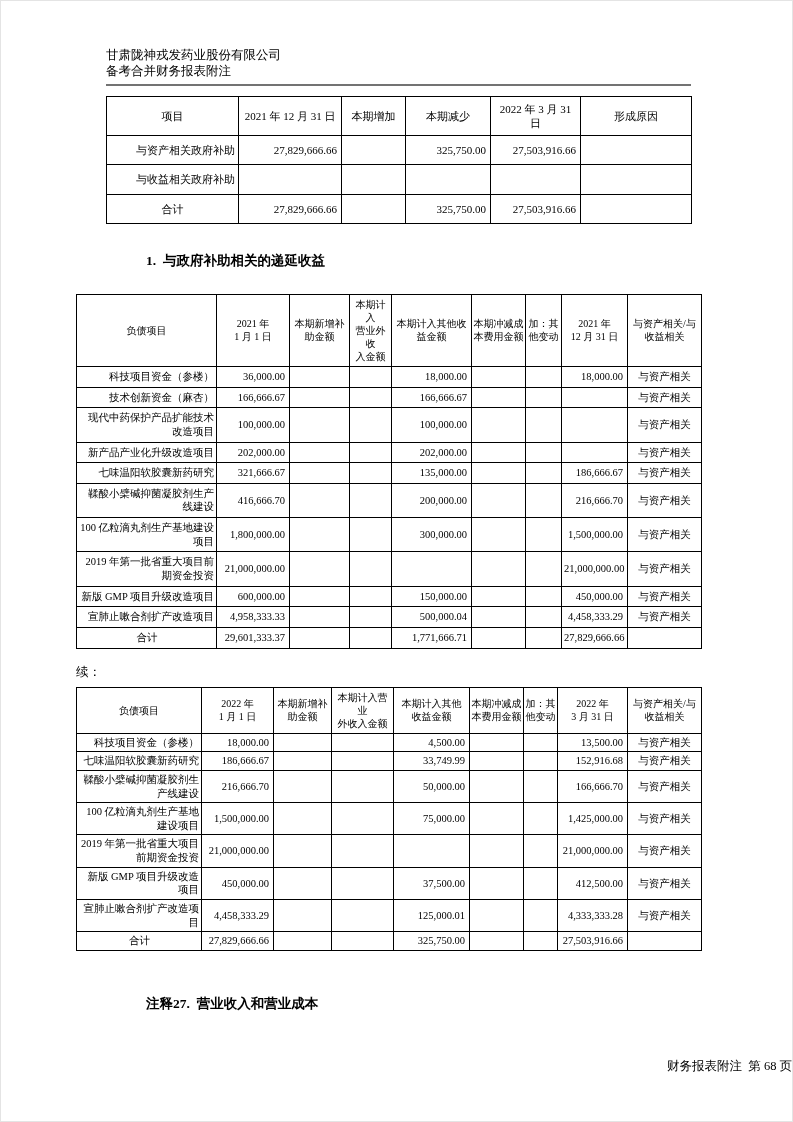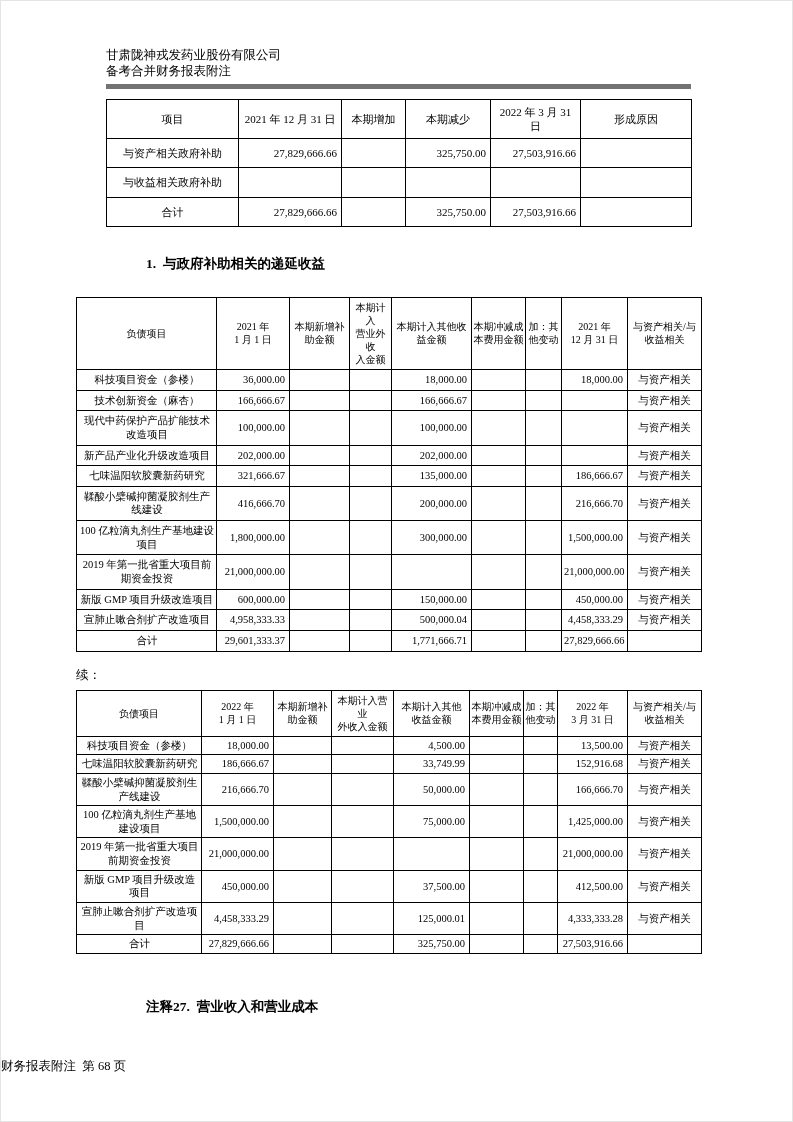--- a/index.html
+++ b/index.html
@@ -15,35 +15,35 @@
     border:1px solid #e4e4e4;
     overflow:hidden;
   }
 
   
   .doc-header {
     margin:46px 0 0 105px;
     width:585px;
     font-size:12.5px;
     line-height:1.3;
-    border-bottom:5px solid #737373;
+    border-bottom:2px solid #737373;
     padding-bottom:4px;
   }
   .doc-header div { white-space:pre-wrap; }
 
   
   table { border-collapse:collapse; table-layout:fixed; background:#fff; }
   th, td { border:1px solid #000; font-weight:normal; overflow:hidden; }
   th {
     font-size:10px; text-align:center; vertical-align:middle;
     white-space:pre-line; padding:3px 1px; line-height:1.3;
   }
   td { font-size:10.5px; padding:3px 2px; vertical-align:middle; line-height:1.3; }
 
-  .num-table td:first-child { text-align:center; padding-left:3px; }
+  .num-table td:first-child { text-align:right; padding-left:3px; }
   .num-table td:not(:first-child):not(:last-child) {
     text-align:right; white-space:nowrap; padding-right:4px;
   }
   .num-table td:last-child { text-align:center; }
   .num-table tbody tr:last-child td:first-child { text-align:center; }
 
   
   .summary { margin:10px 0 10px 105px; width:585px; }
   .summary th { font-size:11px; padding:5px 2px; }
   .summary td { font-size:11px; padding:7px 3px; }
@@ -63,21 +63,21 @@
     font-size:12.5px;
   }
   .note-heading {
     margin:44px 0 0 145px;
     font-size:13.5px; font-weight:bold; white-space:pre-wrap;
   }
 
   
   .page-footer {
     position:absolute; left:0; right:0; bottom:46px;
-    text-align:left; font-size:12.5px; white-space:pre-wrap;
+    text-align:right; font-size:12.5px; white-space:pre-wrap;
   }
 </style>
 </head>
 <body>
 
 <div class="page">
 
   <div class="doc-header">
     <div>甘肃陇神戎发药业股份有限公司</div>
     <div>备考合并财务报表附注</div>

